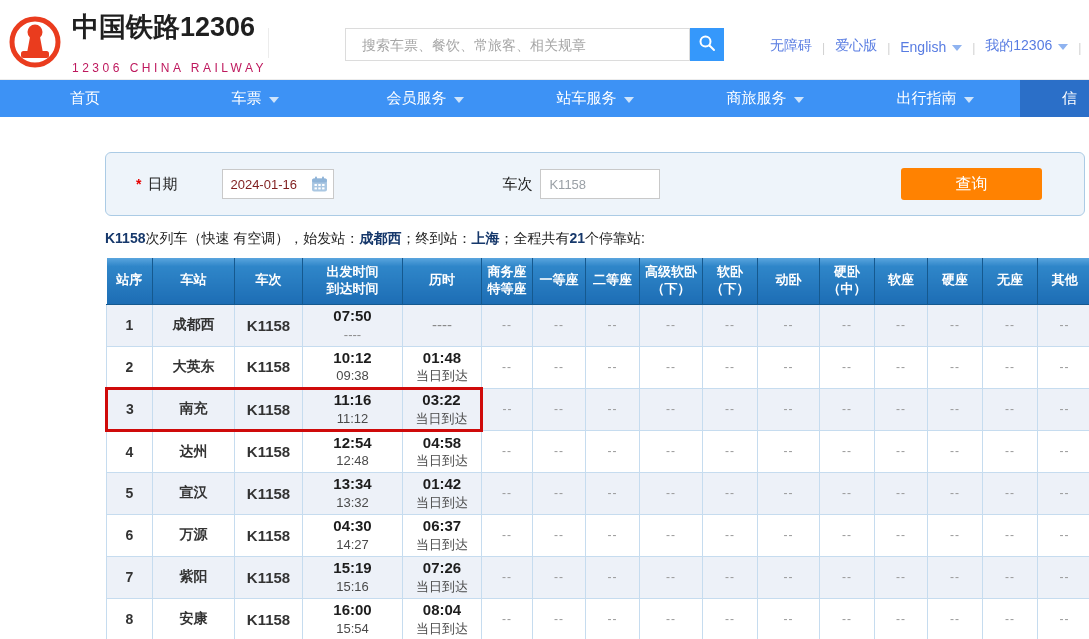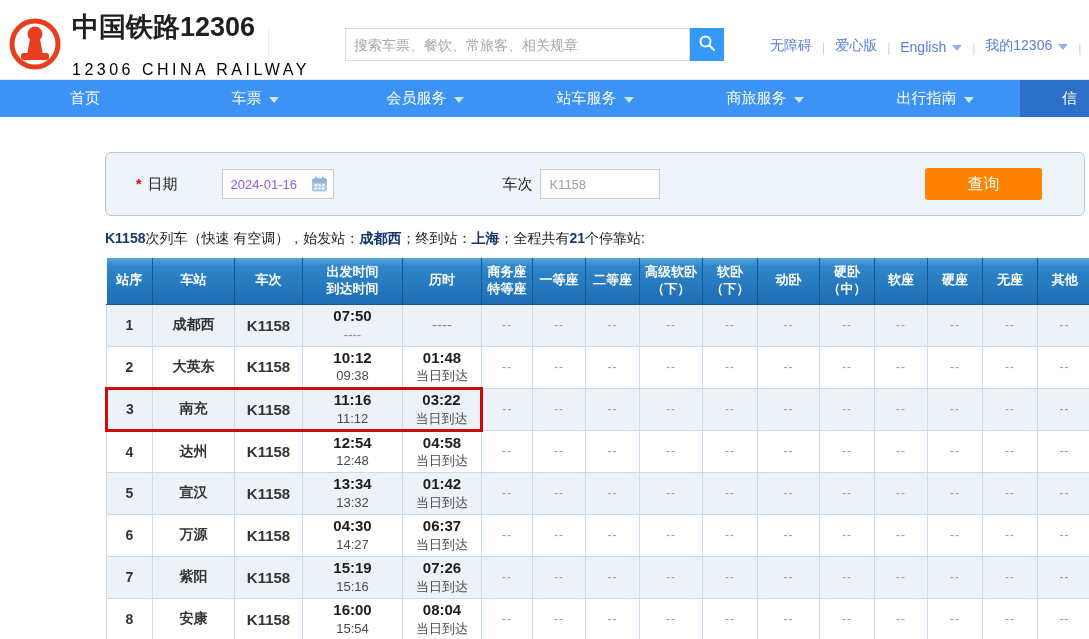--- a/index.html
+++ b/index.html
@@ -4,25 +4,25 @@
 <style>
   * { margin:0; padding:0; box-sizing:border-box; }
   html,body { width:1089px; height:639px; overflow:hidden; background:#fff;
     font-family:"Liberation Sans","DejaVu Sans",sans-serif; }
 
   
   .header { height:80px; position:relative; background:#fff; border-bottom:1px solid #ececec; }
   .logo-wrap { position:absolute; left:8px; top:13px; display:flex; align-items:center; }
   .logo-text { margin-left:10px; }
   .logo-title { font-size:27px; font-weight:bold; color:#1f1f1f; line-height:1.1; }
-  .logo-sub { font-size:16px; color:#000000; letter-spacing:3.5px; margin-top:18px; }
+  .logo-sub { font-size:12px; color:#be185d; letter-spacing:3.5px; margin-top:18px; }
   .logo-divider { position:absolute; left:268px; top:28px; height:30px; width:1px; background:#ececec; }
 
   .search-wrap { position:absolute; left:345px; top:28px; display:flex; }
-  .search-input { width:345px; height:33px; border:1px solid #dcdcdc; padding:0 8px;
+  .search-input { width:345px; height:33px; border:1px solid #dcdcdc; padding:0 16px;
     font-size:14px; color:#333; outline:none; }
   .search-input::placeholder { color:#a6a6a6; }
   .search-btn { width:34px; height:33px; background:#3598fb; border:none; cursor:pointer;
     display:flex; align-items:center; justify-content:center; }
 
   .top-links { position:absolute; left:770px; top:37px; width:319px; display:flex;
     align-items:flex-end; white-space:nowrap; overflow:hidden; font-size:14px; color:#587ce2; }
   .top-link { color:#587ce2; cursor:pointer; display:flex; align-items:center; }
   .top-sep { color:#d0d0d0; margin:0 10px; font-size:12px; }
   .caret-blue { width:0; height:0; border-left:5px solid transparent; border-right:5px solid transparent;
@@ -36,26 +36,26 @@
   .caret-white { width:0; height:0; border-left:5px solid transparent; border-right:5px solid transparent;
     border-top:6px solid #cfe4fb; margin-left:7px; margin-top:2px; }
 
   
   .panel { margin:35px 0 0 105px; width:980px; height:64px; background:#eef4fa;
     border:1px solid #abcbe5; border-radius:6px; display:flex; align-items:center; }
   .req { color:#e60000; font-size:14px; margin-left:30px; font-weight:bold; }
   .lbl { font-size:15px; color:#222; margin-left:6px; }
   .date-box { margin-left:45px; width:112px; height:30px; background:#fff; border:1px solid #c9c9c9;
     display:flex; align-items:center; padding:0 7px; position:relative; cursor:text; }
-  .date-val { font-size:13px; color:#8b5cf6; }
+  .date-val { font-size:13px; color:#7f1d1d; }
   .cal-icon { position:absolute; right:5px; top:6px; cursor:pointer; }
   .lbl-train { margin-left:168px; }
   .input-train { margin-left:8px; width:120px; height:30px; border:1px solid #c9c9c9;
     padding:0 8px; font-size:13px; color:#9aa0a6; outline:none; }
-  .query-btn { margin-left:auto; margin-right:42px; width:117px; height:32px; background:#ff8201;
+  .query-btn { margin-left:auto; margin-right:42px; width:141px; height:32px; background:#ff8201;
     color:#fff; border:none; border-radius:3px; font-size:16px; cursor:pointer; }
 
   
   .summary { margin:14px 12px 0 105px; font-size:14px; color:#222; height:18px; }
   .summary .seg-bold { font-weight:bold; color:#16386b; }
 
   
   .rail-table { margin:10px 0 0 105px; border-collapse:collapse; table-layout:fixed; width:984px; }
   .rail-table thead th { height:46px; color:#fff; font-size:13px; font-weight:bold; text-align:center;
     vertical-align:middle; white-space:pre-line; line-height:1.3; padding:0 1px;

